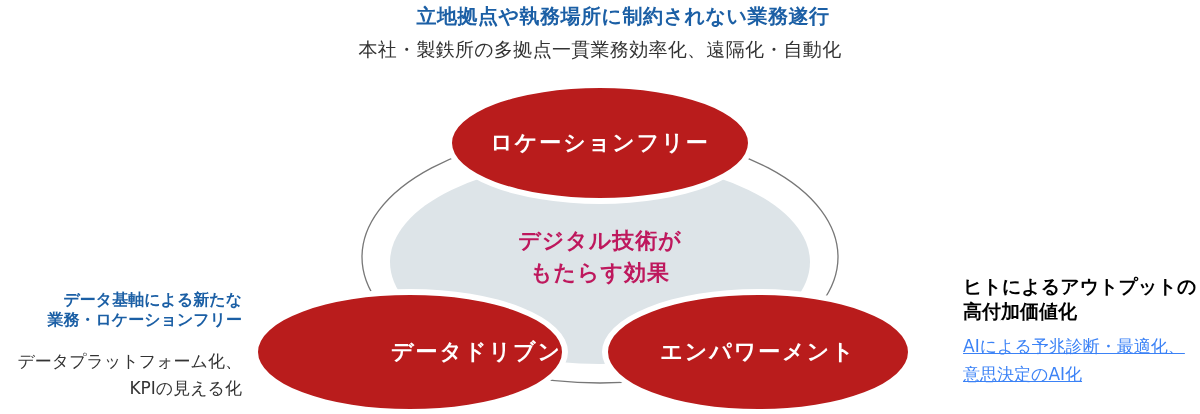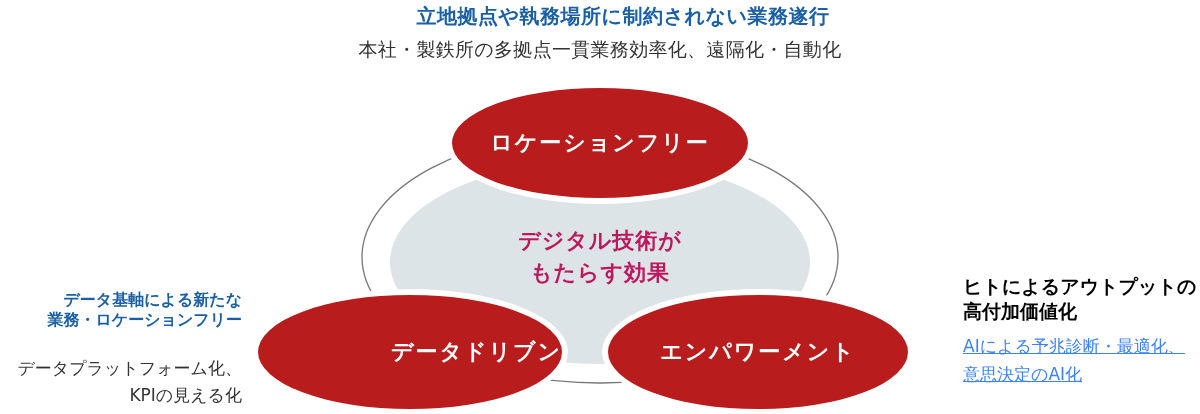--- a/index.html
+++ b/index.html
@@ -88,21 +88,21 @@
   .left-annotation .ann-title {
     color: #1b5fa5;
     font-size: 16px;
     font-weight: bold;
     line-height: 1.25;
   }
   .left-annotation .ann-desc {
     color: #333333;
     font-size: 17px;
     line-height: 1.6;
-    margin-top: 25px;
+    margin-top: 18px;
   }
   
   .right-annotation {
     position: absolute;
     left: 963px;
     top: 274px;
     width: 237px;
     text-align: left;
   }
   .right-annotation .ann-title {

